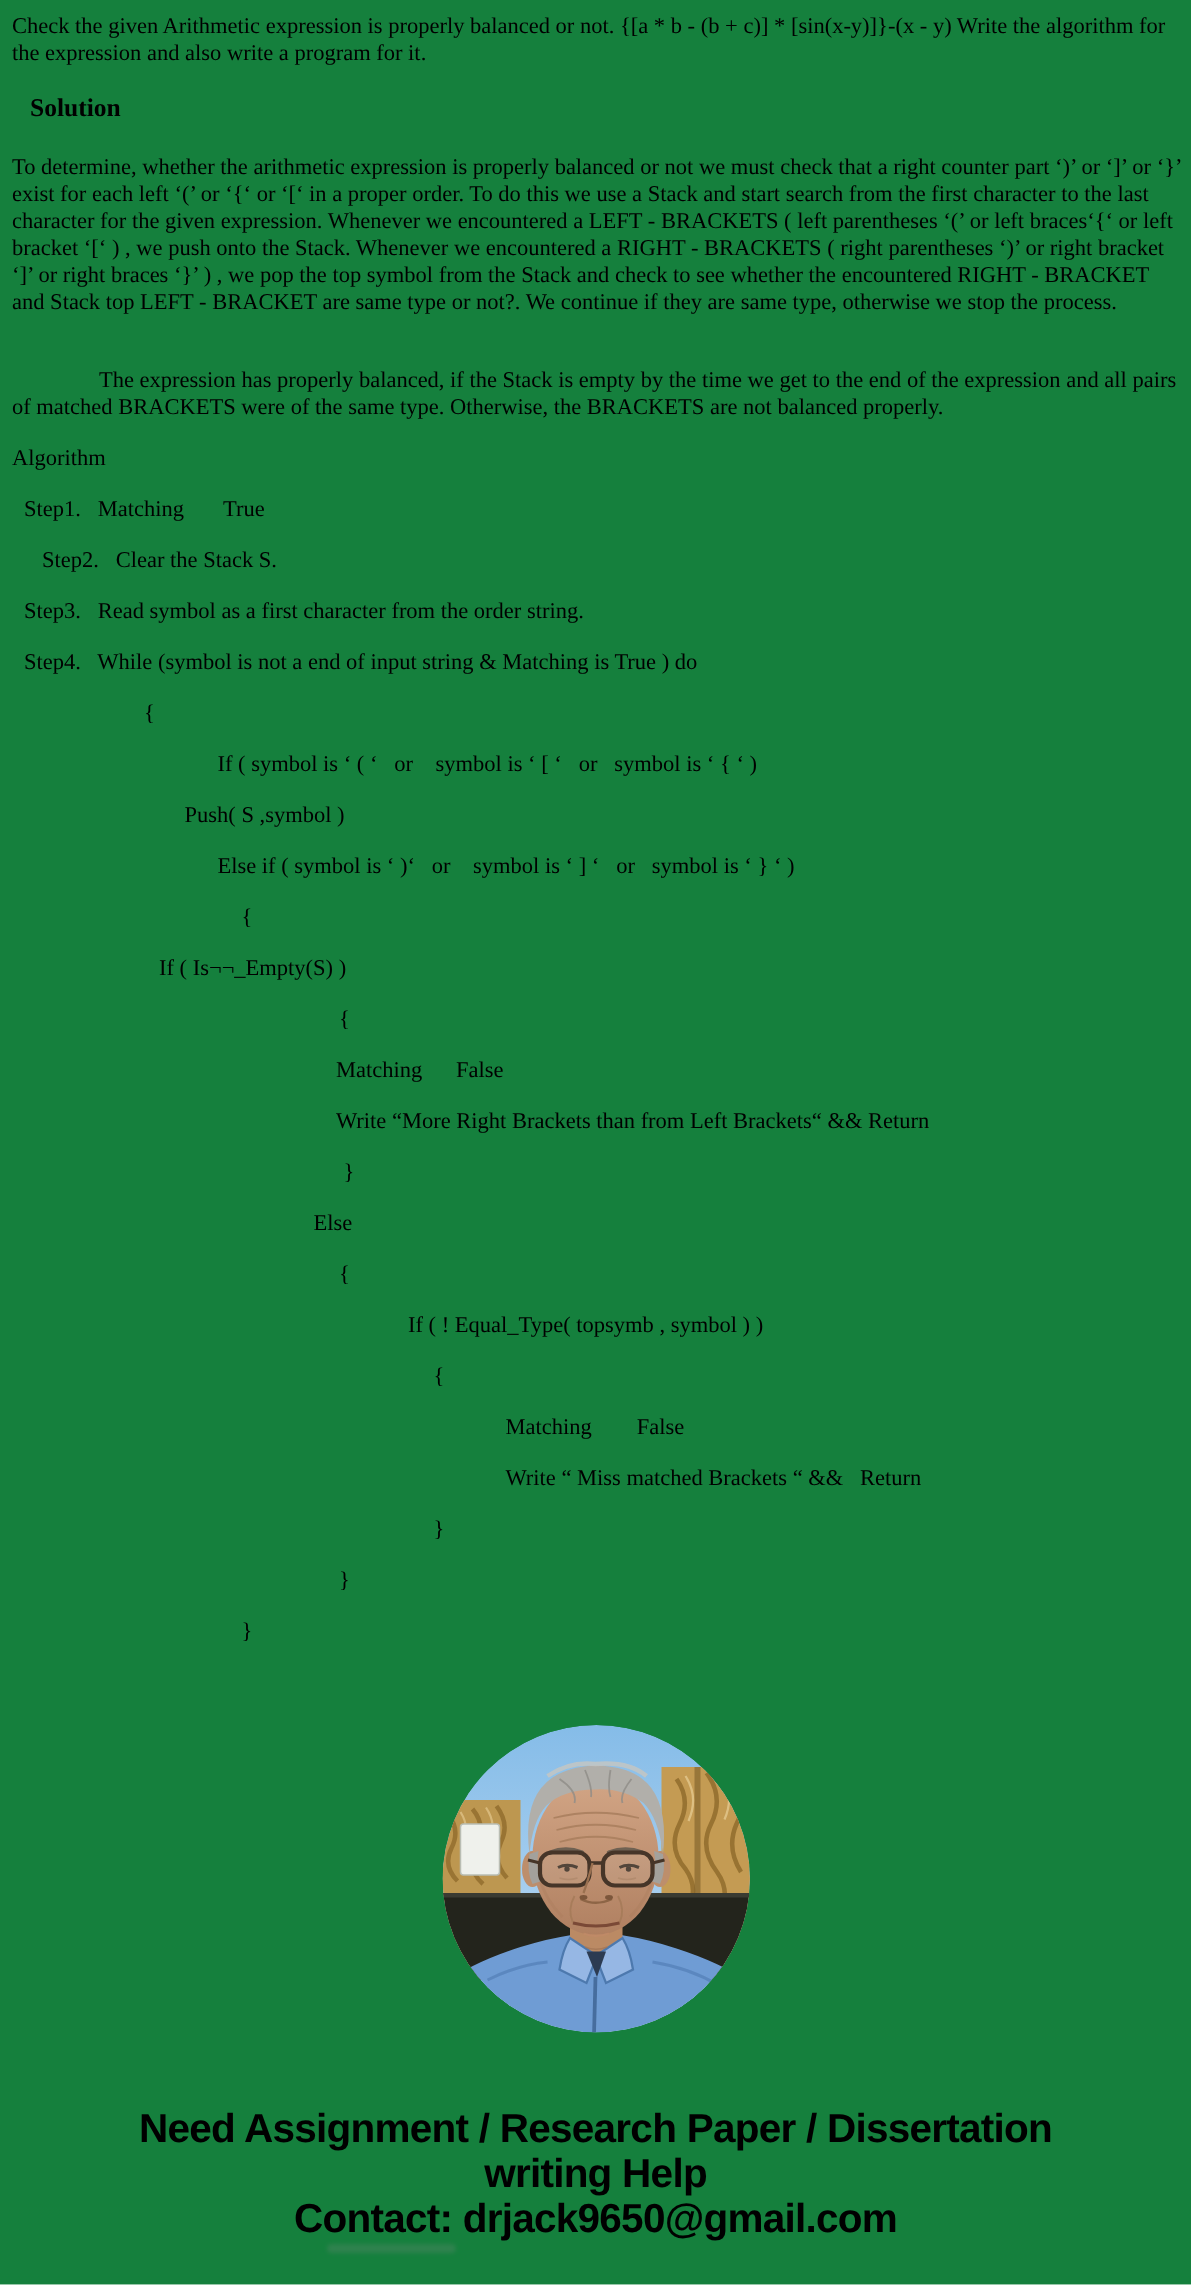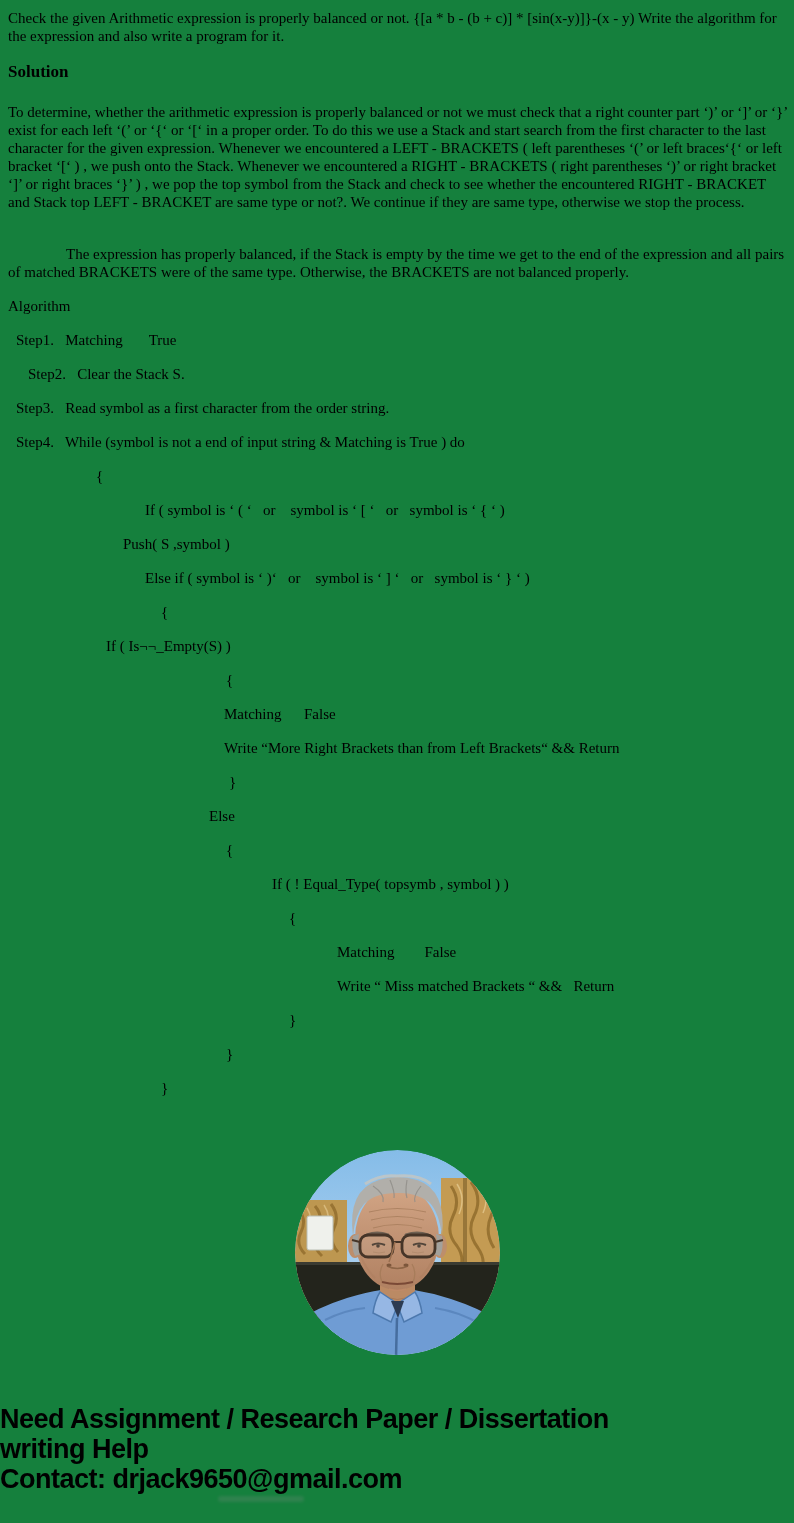--- a/index.html
+++ b/index.html
@@ -37,20 +37,21 @@
     white-space: pre;
   }
   .photo-circle {
     width: 205px;
     height: 205px;
     border-radius: 50%;
     overflow: hidden;
   }
   .footer {
     width: 794px;
+    text-align: center;
     font-family: "Liberation Sans", sans-serif;
     font-weight: bold;
     font-size: 27px;
     line-height: 30px;
     letter-spacing: -0.5px;
     color: #000000;
   }
   .footer-line { white-space: nowrap; }
   .smudge {
     width: 86px;
@@ -61,21 +62,21 @@
     filter: blur(1.5px);
   }
 </style>
 </head>
 <body>
 
 <div class="page">
 
   <div class="abs para" style="left:8px; top:9px;">Check the given Arithmetic expression is properly balanced or not. {[a * b - (b + c)] * [sin(x-y)]}-(x - y) Write the algorithm for the expression and also write a program for it.</div>
 
-  <div class="abs heading-bold" style="left:8px; top:62px;">Solution</div>
+  <div class="abs heading-bold" style="left:20px; top:62px;">Solution</div>
 
   <div class="abs para" style="left:8px; top:103px;">To determine, whether the arithmetic expression is properly balanced or not we must check that a right counter part ‘)’ or ‘]’ or ‘}’ exist for each left ‘(’ or ‘{‘ or ‘[‘ in a proper order. To do this we use a Stack and start search from the first character to the last character for the given expression. Whenever we encountered a LEFT - BRACKETS ( left parentheses ‘(’ or left braces‘{‘ or left bracket ‘[‘ ) , we push onto the Stack. Whenever we encountered a RIGHT - BRACKETS ( right parentheses ‘)’ or right bracket ‘]’ or right braces ‘}’ ) , we pop the top symbol from the Stack and check to see whether the encountered RIGHT - BRACKET and Stack top LEFT - BRACKET are same type or not?. We continue if they are same type, otherwise we stop the process.</div>
 
   <div class="abs para" style="left:8px; top:297px;">Algorithm</div>
 
   <div class="abs para" style="left:8px; top:245px; text-indent:58px;">The expression has properly balanced, if the Stack is empty by the time we get to the end of the expression and all pairs of matched BRACKETS were of the same type. Otherwise, the BRACKETS are not balanced properly.</div>
 
   <div class="abs algo-wrap" style="left:16px; top:331px;">
 
       <div class="algo-line" style="margin-left: 0px;">Step1.   Matching       True</div>

